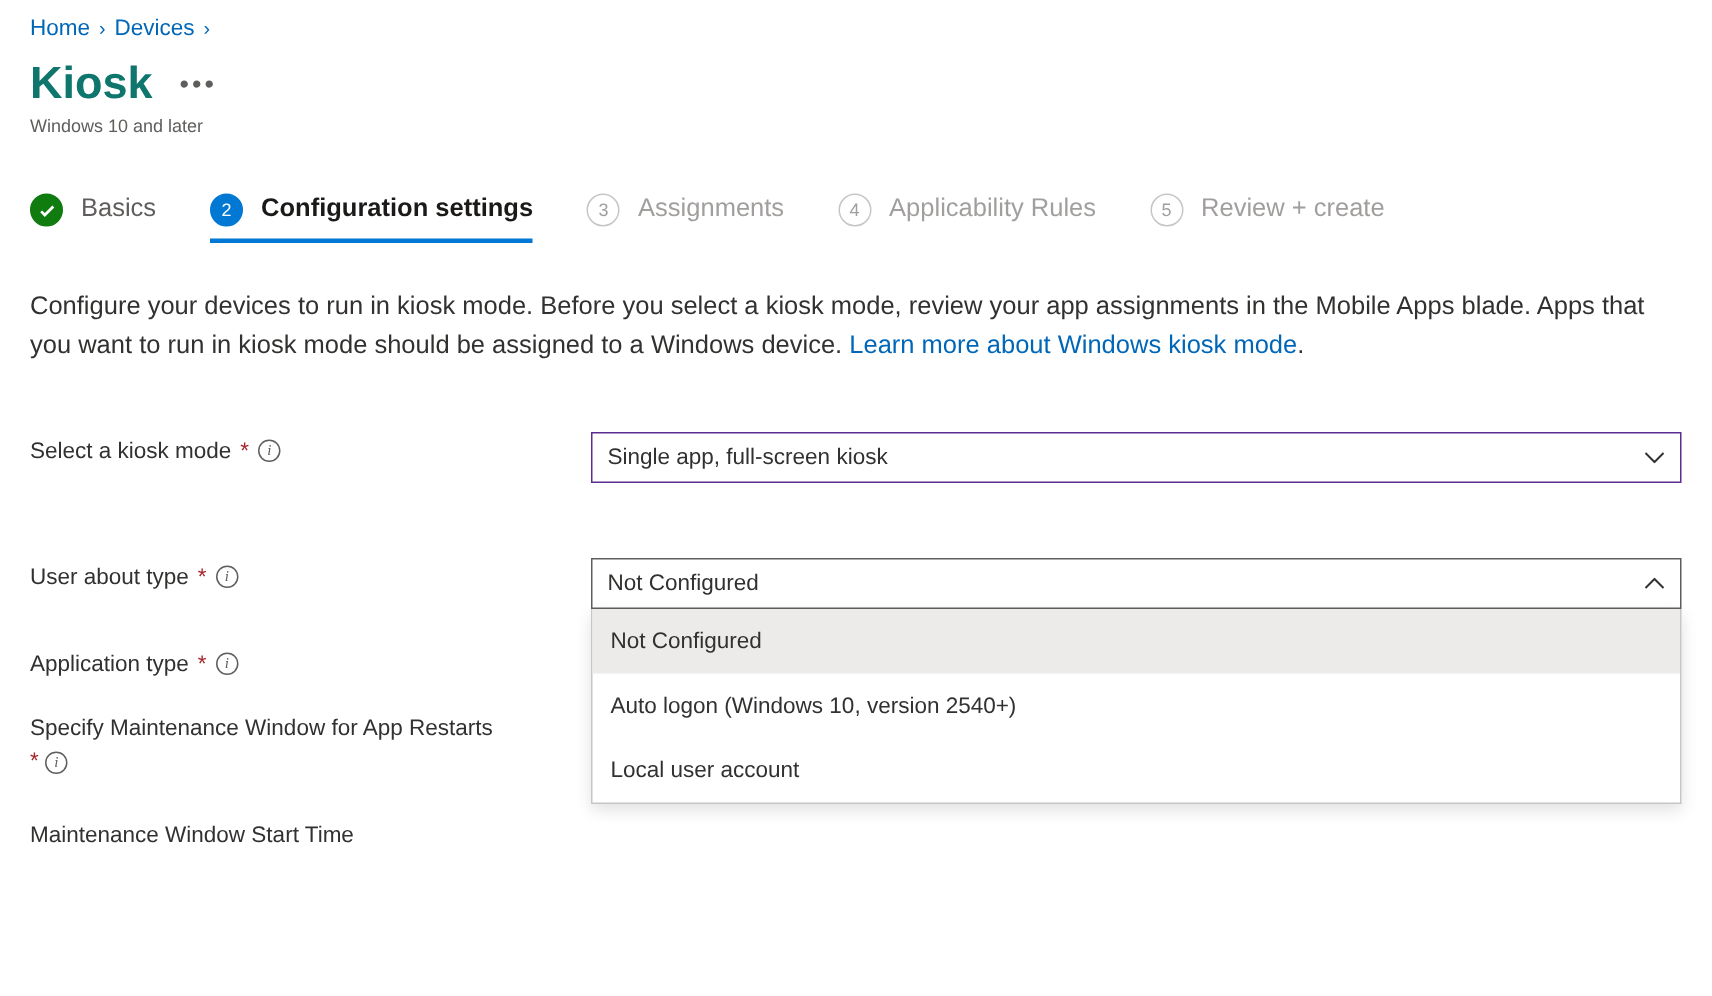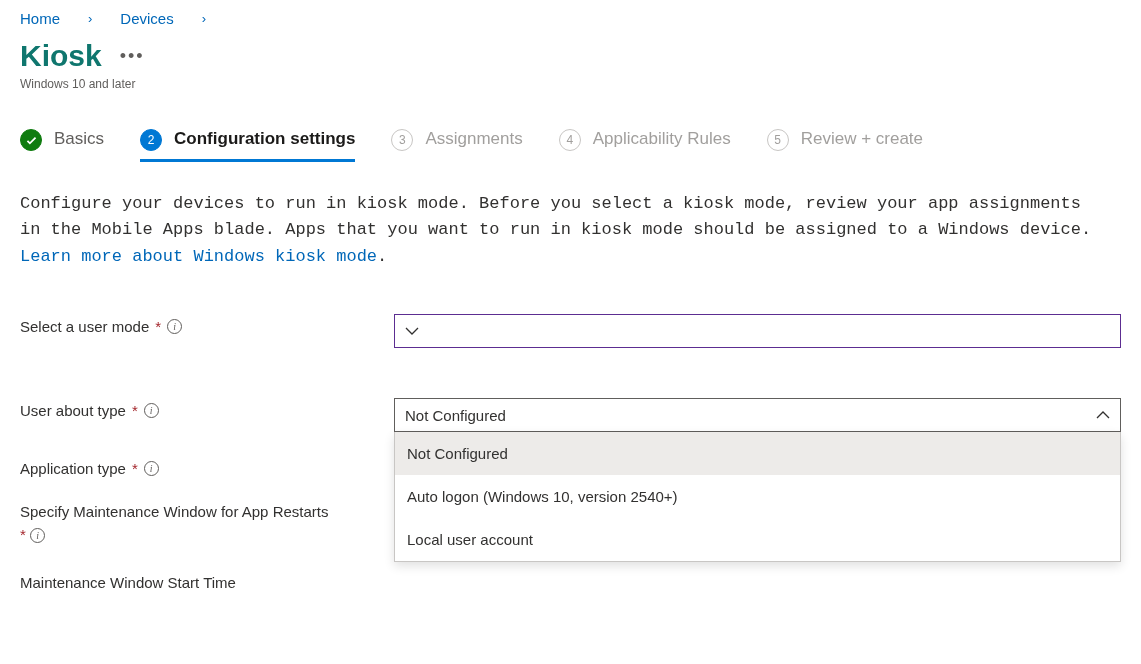--- a/index.html
+++ b/index.html
@@ -7,21 +7,21 @@
       font-family: "Segoe UI", -apple-system, BlinkMacSystemFont, sans-serif;
       background: #fff;
       color: #323130;
       padding: 10px 20px;
       width: 1141px;
       font-size: 14px;
     }
     .breadcrumb {
       display: flex;
       align-items: center;
-      gap: 28px;
+      gap: 6px;
       font-size: 15px;
       margin-bottom: 12px;
     }
     .breadcrumb a { color: #0067b8; text-decoration: none; }
     .breadcrumb-sep { color: #0067b8; font-size: 13px; }
     .title-row { display: flex; align-items: center; gap: 18px; }
     h1 { font-size: 30px; font-weight: 600; color: #0f766e; }
     .more-icon { color: #605e5c; font-size: 18px; cursor: pointer; letter-spacing: 2px; }
     .subtitle { color: #605e5c; font-size: 12px; margin-top: 4px; margin-bottom: 38px; }
     .tabs {
@@ -61,21 +61,20 @@
       background: #0078d4;
     }
     .tab.disabled { color: #a19f9d; }
     .tab.disabled .tab-badge { border-color: #c8c6c4; color: #a19f9d; }
     .description {
       font-size: 17px;
       line-height: 1.55;
       color: #323130;
       margin-bottom: 44px;
       max-width: 1080px;
-      font-family: Liberation Mono, monospace;
     }
     .description a { color: #0067b8; text-decoration: none; }
     .form-row {
       display: flex;
       align-items: flex-start;
       margin-bottom: 30px;
     }
     .form-label {
       width: 374px;
       font-size: 15px;
@@ -174,26 +173,27 @@
     <span>Review + create</span>
   </div>
 </div>
 
 <p class="description">
   <span>Configure your devices to run in kiosk mode. Before you select a kiosk mode, review your app assignments in the Mobile Apps blade. Apps that you want to run in kiosk mode should be assigned to a Windows device. </span><a href="#">Learn more about Windows kiosk mode</a><span>.</span>
 </p>
 
 <div class="form-row">
   <div class="form-label">
-    <span>Select a user mode</span>
+    <span>Select a kiosk mode</span>
     <span class="req">*</span>
     <span class="info-icon">i</span>
   </div>
   <div class="form-control">
     <div class="select-box highlighted">
+      <span>Single app, full-screen kiosk</span>
       <span class="chevron">
         <svg width="14" height="8" viewBox="0 0 14 8">
             <path fill="none" stroke="#323130" stroke-width="1.3" d="M1 1l6 6 6-6"></path>
           </svg>
       </span>
     </div>
   </div>
 </div>
 
 <div style="height:20px"></div>

